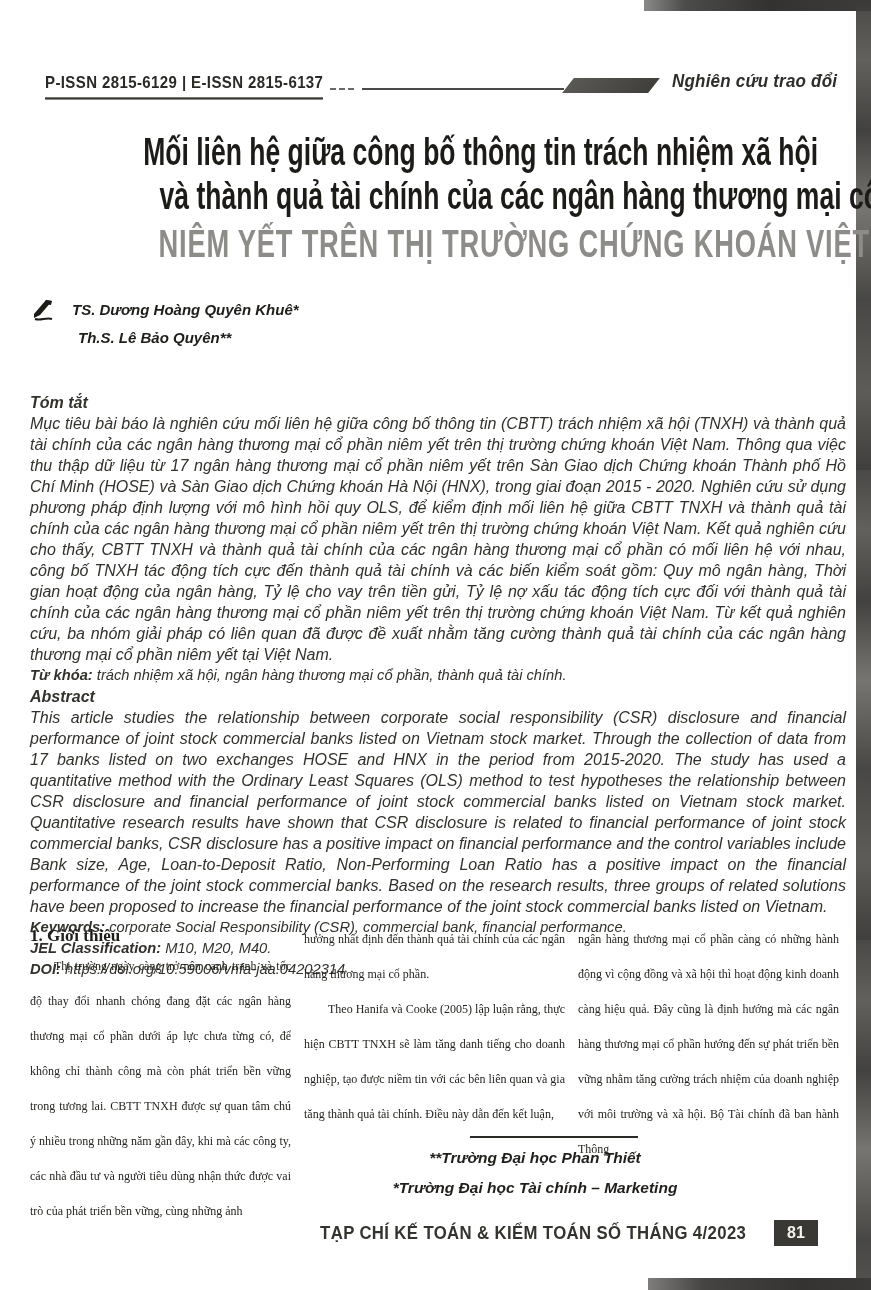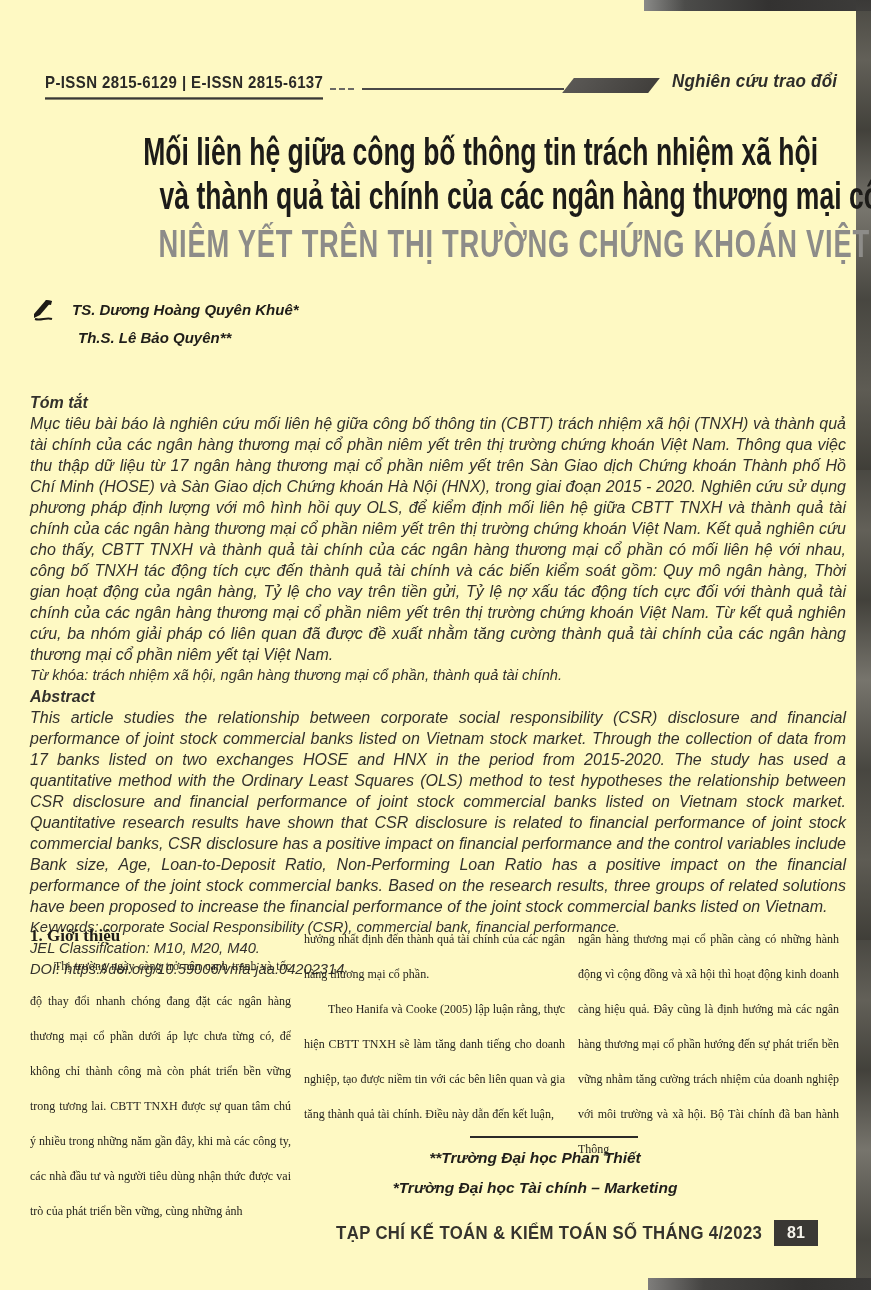--- a/index.html
+++ b/index.html
@@ -2,21 +2,21 @@
 <html><head>
 <meta charset="utf-8">
 <style>
   * { margin: 0; padding: 0; box-sizing: border-box; }
   html, body { background: #e8e6e0; }
   .page {
     position: relative;
     width: 871px;
     height: 1290px;
     margin: 0 auto;
-    background: #fef9c3;
+    background: #ffffff;
     overflow: hidden;
     font-family: "Liberation Serif", serif;
     color: #26241f;
   }
 
   
   .artifact-top-bar {
     position: absolute; top: 0; left: 644px; right: 0; height: 11px;
     background: linear-gradient(90deg, #8a8a88 0%, #4c4c4a 18%, #333231 55%, #3d3c3a 100%);
   }
@@ -95,21 +95,21 @@
 
   
   .abstract-wrap {
     position: absolute; top: 392px; left: 30px; width: 816px;
     font-family: "Liberation Sans", sans-serif;
     font-style: italic; color: #33312c;
   }
   .ab-heading { font-weight: bold; font-size: 16px; line-height: 21px; }
   .ab-body { font-size: 16px; line-height: 21px; text-align: justify; }
   .ab-line { font-size: 14.7px; line-height: 21px; }
-  .ab-line b { font-weight: normal; }
+  .ab-line b { font-weight: bold; }
 
   
   .columns {
     position: absolute; top: 922px; left: 30px; width: 816px;
     display: flex; gap: 13px;
   }
   .col { width: 261px; }
   .sec-heading {
     font-weight: bold; font-size: 17px; line-height: 27px; color: #1e1c18;
     font-family: "Liberation Serif", serif;
@@ -127,21 +127,21 @@
   .footnotes {
     position: absolute; top: 1143px; left: 370px; width: 330px; text-align: center;
     font-family: "Liberation Sans", sans-serif;
     font-weight: bold; font-style: italic; font-size: 15.5px; line-height: 30px;
     color: #201e1a;
   }
 
   
   .footer {
     position: absolute; top: 1220px; left: 0; width: 846px;
-    display: flex; justify-content: flex-end; align-items: center; gap: 12px;
+    display: flex; justify-content: flex-end; align-items: center; gap: 28px;
     padding-right: 28px;
   }
   .journal-line {
     font-family: "Liberation Sans", sans-serif;
     font-weight: bold; font-size: 18px; letter-spacing: 0.4px;
     color: #35332d; white-space: nowrap;
     transform: scaleX(0.93) scaleY(1.05); transform-origin: right center;
   }
   .page-number-box {
     min-width: 44px; height: 26px; background: #3a3834; border-radius: 0;

